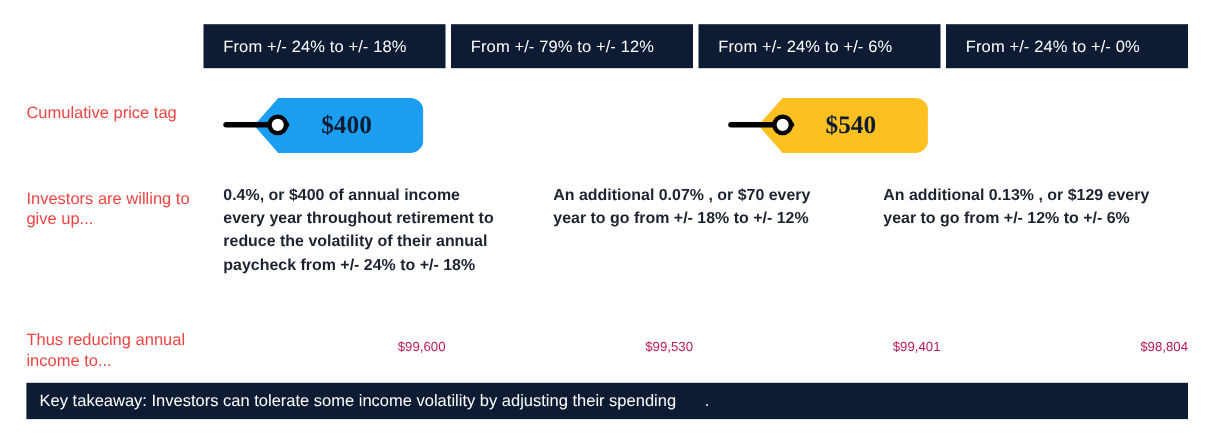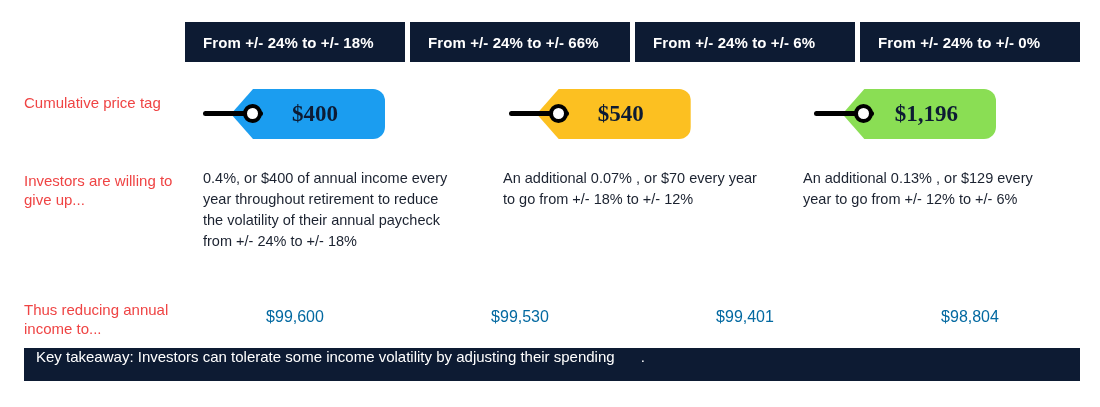--- a/index.html
+++ b/index.html
@@ -34,21 +34,20 @@
   .col-header {
     flex: 1 1 0;
     background: #0d1b33;
     color: #ffffff;
     font-size: 15px;
     display: flex;
     align-items: center;
     padding-left: 18px;
     box-sizing: border-box;
     letter-spacing: 0.1px;
-    font-weight: bold;
   }
 
   
   .row-label {
     position: absolute;
     left: 24px;
     width: 160px;
     font-size: 15px;
     color: #ef4444;
     line-height: 1.25;
@@ -128,69 +127,70 @@
     display: flex;
     gap: 5px;
   }
   .body-cell {
     flex: 1 1 0;
     padding: 0 22px 0 18px;
     box-sizing: border-box;
     font-size: 14.5px;
     line-height: 1.45;
     color: #1b2230;
+    font-weight: bold;
   }
 
   
   .incomes {
     position: absolute;
     left: 185px;
     top: 308px;
     width: 895px;
     height: 26px;
     display: flex;
     gap: 5px;
   }
   .income-cell {
     flex: 1 1 0;
-    text-align: center;
-    font-size: 16px;
-    color: #0369a1;
+    text-align: right;
+    font-size: 12px;
+    color: #be185d;
   }
 
   
   .takeaway {
     position: absolute;
     left: 24px;
     top: 348px;
     width: 1056px;
     height: 33px;
     background: #0d1b33;
     color: #ffffff;
     display: flex;
-    align-items: flex-start;
+    align-items: center;
     padding-left: 12px;
     box-sizing: border-box;
     font-size: 15px;
   }
   .takeaway .dot {
     margin-left: 26px;
   }
 </style>
 </head>
 <body>
 
 <div class="board">
 
   <div class="headers">
     <div class="col-header">
         <span>From +/- 24% to +/- 18%</span>
       </div>
     <div class="col-header">
-        <span>From +/- 24% to +/- 66%</span>
+        <span>From +/- 79% to +/- 12%</span>
       </div>
     <div class="col-header">
         <span>From +/- 24% to +/- 6%</span>
       </div>
     <div class="col-header">
         <span>From +/- 24% to +/- 0%</span>
       </div>
   </div>
 
   <div class="row-label r1">Cumulative price tag</div>
@@ -209,29 +209,20 @@
     </div>
     <div class="tag-cell">
       <div class="tag">
         <div class="tag-body" id="tagbody1" style="background: rgb(252, 192, 33);">
           <span class="tag-amount">$540</span>
         </div>
         <div class="tag-string"></div>
         <div class="tag-hole"></div>
       </div>
     </div>
-    <div class="tag-cell">
-      <div class="tag">
-        <div class="tag-body" id="tagbody3" style="background: rgb(138, 222, 84);">
-          <span class="tag-amount">$1,196</span>
-        </div>
-        <div class="tag-string"></div>
-        <div class="tag-hole"></div>
-      </div>
-    </div>
   </div>
 
   <div class="bodies">
     <div class="body-cell">0.4%, or $400 of annual income every year throughout retirement to reduce the volatility of their annual paycheck from +/- 24% to +/- 18%</div>
     <div class="body-cell">An additional 0.07%  , or $70 every year to go from +/- 18% to +/- 12%</div>
     <div class="body-cell">An additional 0.13%  , or $129 every year to go from +/- 12% to +/- 6%</div>
   </div>
 
   <div class="incomes">
     <div class="income-cell">$99,600</div>

